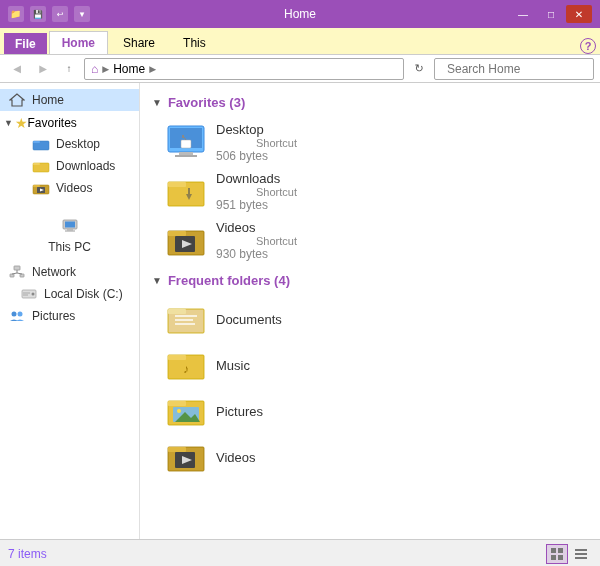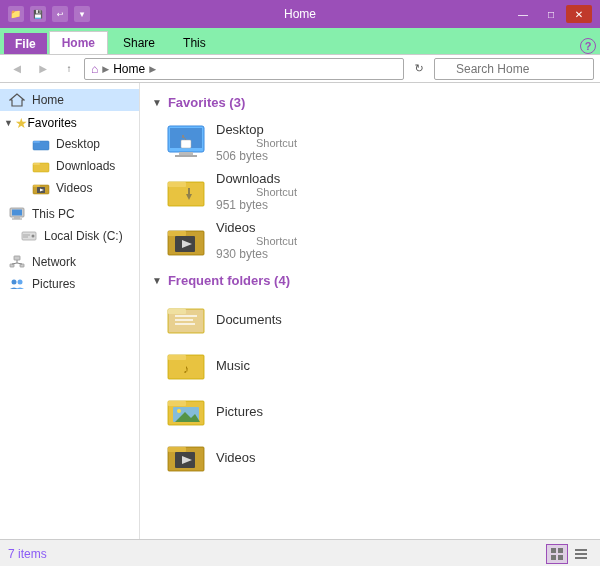--- a/index.html
+++ b/index.html
@@ -24,21 +24,21 @@
 
     
     .ribbon {
       background: #f0f0f0;
       border-bottom: 1px solid #ccc;
     }
     .ribbon-tabs {
       display: flex;
       align-items: flex-end;
       padding: 0 4px;
-      background: #86efac;
+      background: #fef9c3;
       height: 26px;
     }
     .ribbon-tab {
       padding: 4px 12px;
       font-size: 12px;
       cursor: pointer;
       border: 1px solid transparent;
       border-bottom: none;
       margin-right: 2px;
       background: transparent;
@@ -77,21 +77,21 @@
     }
     .addr-home-icon { font-size: 12px; color: #9b4fb8; }
     .addr-chevron { color: #777; font-size: 9px; }
     .addr-refresh { width: 22px; height: 22px; display: flex; align-items: center; justify-content: center; font-size: 11px; color: #555; cursor: pointer; }
     .search-box {
       display: flex;
       align-items: center;
       height: 22px;
       border: 1px solid #aaa;
       border-radius: 2px;
-      padding: 0 21px;
+      padding: 0 12px;
       background: white;
       width: 160px;
     }
     .search-box input { border: none; outline: none; font-size: 12px; flex: 1; color: #999; background: transparent; }
     .search-icon { font-size: 11px; color: #777; }
 
     
     .main-layout {
       display: flex;
       height: calc(566px - 28px - 26px - 28px - 28px);
@@ -259,55 +259,55 @@
         <svg width="18" height="14" viewBox="0 0 18 14">
             <rect x="1" y="4" width="16" height="9" rx="1" fill="#c8a030" stroke="#a07800" stroke-width="0.5"></rect>
             <rect x="1" y="4" width="7" height="2" rx="1" fill="#e0b840"></rect>
             <rect x="5" y="6" width="8" height="6" fill="#555" rx="0.5"></rect>
             <polygon points="8,7.5 12,9 8,10.5" fill="white"></polygon>
           </svg>
       </div>
       <span>Videos</span>
     </div>
 
-    <div class="sidebar-item" style="margin-top:4px;">
+    <div class="sidebar-item" style="margin-top:16px;flex-direction:column;">
       <div class="si-icon">
         <svg width="16" height="14" viewBox="0 0 16 14">
             <rect x="1" y="1" width="14" height="9" rx="1" fill="#ccc" stroke="#999" stroke-width="0.8"></rect>
             <rect x="3" y="2.5" width="10" height="6" fill="#4a90d9"></rect>
             <rect x="5" y="10" width="6" height="1.5" fill="#bbb"></rect>
             <rect x="3" y="11.5" width="10" height="1" fill="#999"></rect>
           </svg>
       </div>
       <span>This PC</span>
     </div>
-    <div class="sidebar-item indent1">
-      <div class="si-icon">
-        <svg width="16" height="14" viewBox="0 0 16 14">
-            <rect x="1" y="3" width="14" height="8" rx="1" fill="#ddd" stroke="#aaa" stroke-width="0.8"></rect>
-            <circle cx="12" cy="7" r="1.5" fill="#888"></circle>
-            <rect x="2" y="5.5" width="7" height="1" fill="#aaa"></rect>
-            <rect x="2" y="7.5" width="5" height="1" fill="#aaa"></rect>
-          </svg>
-      </div>
-      <span>Local Disk (C:)</span>
-    </div>
-
     <div class="sidebar-item" style="margin-top:4px;">
       <div class="si-icon">
         <svg width="16" height="14" viewBox="0 0 16 14">
             <rect x="5" y="1" width="6" height="4" rx="0.5" fill="#ccc" stroke="#999" stroke-width="0.8"></rect>
             <rect x="1" y="9" width="4" height="3" rx="0.5" fill="#ccc" stroke="#999" stroke-width="0.8"></rect>
             <rect x="11" y="9" width="4" height="3" rx="0.5" fill="#ccc" stroke="#999" stroke-width="0.8"></rect>
             <line x1="8" y1="5" x2="8" y2="8" stroke="#888" stroke-width="1"></line>
             <line x1="8" y1="8" x2="3" y2="9" stroke="#888" stroke-width="1"></line>
             <line x1="8" y1="8" x2="13" y2="9" stroke="#888" stroke-width="1"></line>
           </svg>
       </div>
       <span>Network</span>
+    </div>
+
+    <div class="sidebar-item indent1">
+      <div class="si-icon">
+        <svg width="16" height="14" viewBox="0 0 16 14">
+            <rect x="1" y="3" width="14" height="8" rx="1" fill="#ddd" stroke="#aaa" stroke-width="0.8"></rect>
+            <circle cx="12" cy="7" r="1.5" fill="#888"></circle>
+            <rect x="2" y="5.5" width="7" height="1" fill="#aaa"></rect>
+            <rect x="2" y="7.5" width="5" height="1" fill="#aaa"></rect>
+          </svg>
+      </div>
+      <span>Local Disk (C:)</span>
     </div>
 
     <div class="sidebar-item">
       <div class="si-icon">
         <svg width="16" height="14" viewBox="0 0 16 14">
             <circle cx="5" cy="5" r="2.5" fill="#4a90d9"></circle>
             <circle cx="11" cy="5" r="2.5" fill="#62a8f0"></circle>
             <path d="M1,12 Q5,9 9,12" fill="#4a90d9" stroke="none"></path>
             <path d="M7,12 Q11,9 15,12" fill="#62a8f0" stroke="none"></path>
           </svg>

